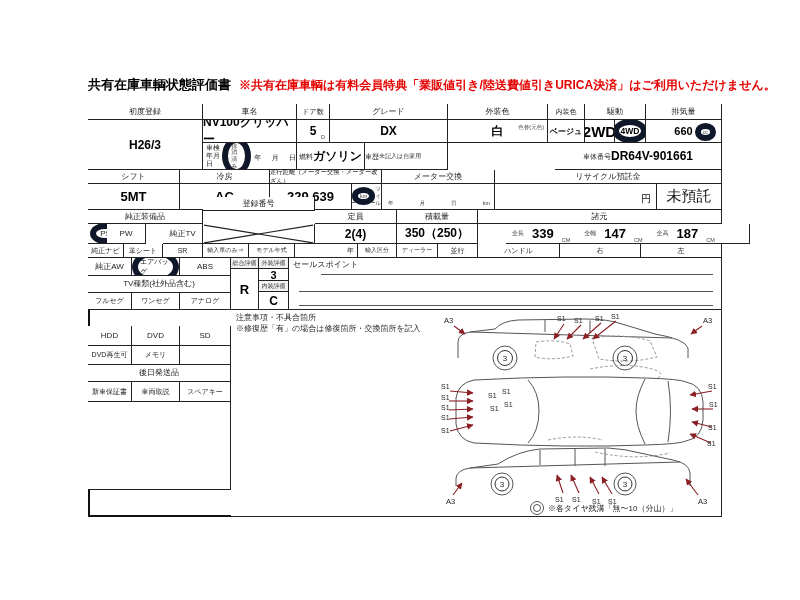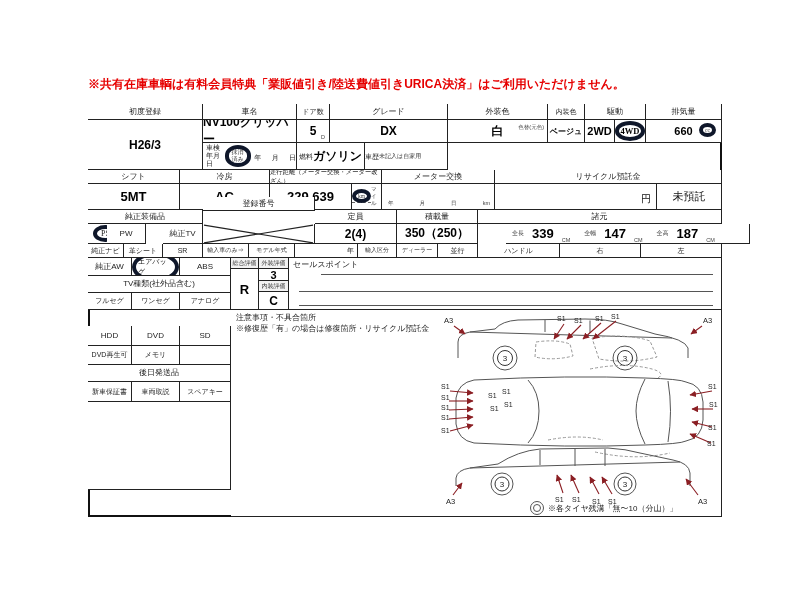--- a/index.html
+++ b/index.html
@@ -11,32 +11,33 @@
   .frame{position:absolute;left:88px;top:104px;width:634px;height:413px;border:2px solid #111;box-sizing:border-box;pointer-events:none;}
   .cell{position:absolute;box-sizing:border-box;border-right:1px solid #222;border-bottom:1px solid #222;
         display:flex;align-items:center;justify-content:center;overflow:hidden;background:#fff;}
   .col{flex-direction:row;}
   .h8{font-size:8px;line-height:1.15;color:#222;}
   .h7{font-size:7px;line-height:1.1;color:#222;}
   .h6{font-size:6px;line-height:1.1;color:#333;}
   .v{font-weight:600;color:#000;}
   .v12{font-size:12px;}
   .v11{font-size:11px;}
-  .v9{font-size:11px;}
-  .circ{border:4px solid #0f172a;border-radius:50%;padding:0 4px;display:inline-block;font-family:Liberation Serif, serif;}
+  .v9{font-size:15px;}
+  .circ{border:6px solid #0f172a;border-radius:50%;padding:0 4px;display:inline-block;}
   .lines{position:absolute;border-bottom:1px solid #555;height:0;}
   .tiny{font-size:5.5px;color:#444;}
   svg text{font-family:"Liberation Sans",sans-serif;}
 </style>
 </head>
 <body>
 
 <div class="page">
 
   <div class="titlebar">
+    <span class="doc-title">共有在庫車輌状態評価書</span>
     <span class="doc-notice">※共有在庫車輌は有料会員特典「業販値引き/陸送費値引きURICA決済」はご利用いただけません。</span>
   </div>
 
   <div class="frame"></div>
 
   <div class="cell h8" style="left:88px;top:104px;width:115px;height:16px;">初度登録</div>
   <div class="cell h8" style="left:203px;top:104px;width:94px;height:16px;">車名</div>
   <div class="cell h7" style="left:297px;top:104px;width:33px;height:16px;">ドア数</div>
   <div class="cell h8" style="left:330px;top:104px;width:118px;height:16px;">グレード</div>
   <div class="cell h8" style="left:448px;top:104px;width:100px;height:16px;">外装色</div>
@@ -76,20 +77,24 @@
       <span class="h7">日</span>
     </div>
   </div>
   <div class="cell col" style="left:297px;top:143px;width:68px;height:27px;">
     <div class="h7" style="margin-top:1px;">燃料</div>
     <div class="v v12">ガソリン</div>
   </div>
   <div class="cell col" style="left:365px;top:143px;width:83px;height:27px;justify-content:flex-start;">
     <div class="h7" style="margin-top:2px;">車歴</div>
     <div class="h6" style="margin-top:1px;">未記入は自家用</div>
+  </div>
+  <div class="cell col" style="left:555px;top:143px;width:167px;height:27px;">
+    <div class="h7" style="margin-top:1px;">車体番号</div>
+    <div class="v v12">DR64V-901661</div>
   </div>
 
   <div class="cell h8" style="left:88px;top:170px;width:92px;height:14px;">シフト</div>
   <div class="cell h8" style="left:180px;top:170px;width:90px;height:14px;">冷房</div>
   <div class="cell" style="left:270px;top:170px;width:112px;height:14px;font-size:6.3px;">走行距離（メーター交換・メーター改ざん）</div>
   <div class="cell h8" style="left:382px;top:170px;width:113px;height:14px;">メーター交換</div>
   <div class="cell h8" style="left:495px;top:170px;width:227px;height:14px;">リサイクル預託金</div>
 
   <div class="cell v" style="left:88px;top:184px;width:92px;height:26px;font-size:13px;">5MT</div>
   <div class="cell v" style="left:180px;top:184px;width:90px;height:26px;font-size:13px;">AC</div>
@@ -188,21 +193,21 @@
   <div class="cell v v12" style="left:259px;top:292px;width:30px;height:18px;">C</div>
   <div class="cell" style="left:289px;top:258px;width:433px;height:52px;">
     <span class="h8" style="position:absolute;left:4px;top:2px;">セールスポイント</span>
     <div class="lines" style="left:32px;right:8px;top:16px;"></div>
     <div class="lines" style="left:10px;right:8px;top:33px;"></div>
     <div class="lines" style="left:10px;right:8px;top:47px;"></div>
   </div>
 
   <div class="cell" style="left:231px;top:310px;width:491px;height:207px;">
     <span class="h8" style="position:absolute;left:5px;top:3px;">注意事項・不具合箇所</span>
-    <span class="h8" style="position:absolute;left:5px;top:14px;">※修復歴「有」の場合は修復箇所・リサイクル預託金</span>
+    <span class="h8" style="position:absolute;left:5px;top:14px;">※修復歴「有」の場合は修復箇所・交換箇所を記入</span>
   </div>
 
   <svg style="position:absolute;left:440px;top:312px;" width="280" height="203" viewBox="0 0 280 203">
     <defs>
       <marker id="ah" markerWidth="7" markerHeight="7" refX="5.5" refY="3" orient="auto">
         <path d="M0,0L6,3L0,6Z" fill="#8b1f24"></path>
       </marker>
     </defs>
 
     <g stroke="#555" fill="none" stroke-width="1">

